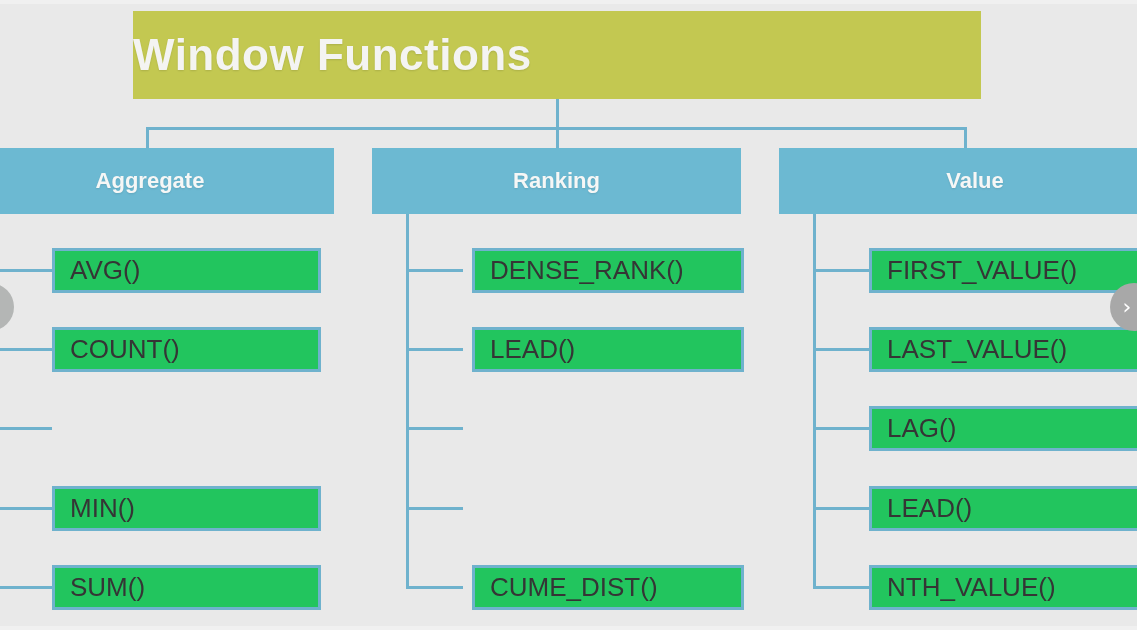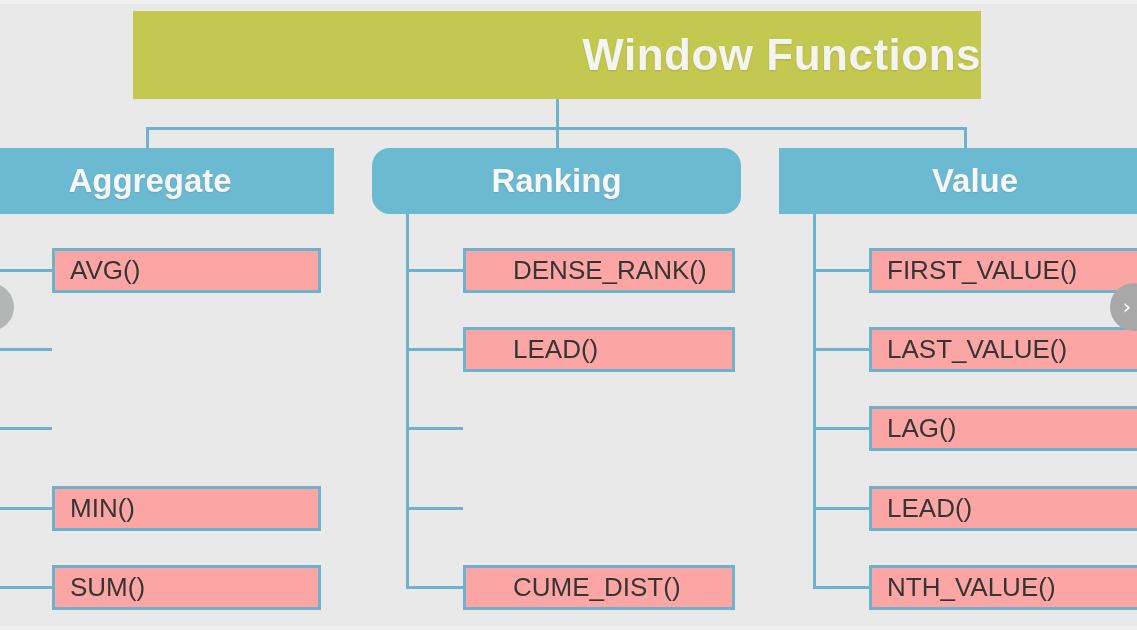--- a/index.html
+++ b/index.html
@@ -27,21 +27,21 @@
   
   .title-box {
     position: absolute;
     left: 133px;
     top: 11px;
     width: 848px;
     height: 88px;
     background: #c3c851;
     display: flex;
     align-items: center;
-    justify-content: flex-end;
+    justify-content: flex-start;
   }
   .title-text {
     color: #f4f4f2;
     font-size: 44px;
     font-weight: bold;
     letter-spacing: 0.5px;
     text-shadow: 0 1px 2px rgba(0,0,0,0.12);
   }
 
   
@@ -69,26 +69,26 @@
     position: absolute;
     top: 148px;
     height: 66px;
     background: #6cb9d2;
     display: flex;
     align-items: center;
     justify-content: center;
   }
   .cat-header .cat-label {
     color: #f6f7f6;
-    font-size: 33px;
+    font-size: 22px;
     font-weight: bold;
     text-shadow: 0 1px 2px rgba(0,0,0,0.10);
   }
   #col-aggregate .cat-header { left: -34px;  width: 368px; }
-  #col-ranking   .cat-header { left: 372px;  width: 369px; border-radius: 18px; }
+  #col-ranking   .cat-header { left: 372px;  width: 369px; }
   #col-value     .cat-header { left: 779px;  width: 392px; }
 
   
   .trunk {
     position: absolute;
     width: 3px;
     background: #6fb2cd;
   }
   #col-ranking   .trunk { left: 406px; top: 214px; height: 375px; }
   #col-value     .trunk { left: 813px; top: 214px; height: 375px; }
@@ -102,40 +102,40 @@
     position: absolute;
     left: 0;
     top: 21px;
     height: 3px;
     background: #6fb2cd;
   }
   .leaf-box {
     position: absolute;
     height: 45px;
     box-sizing: border-box;
-    background: #fca5a5;
+    background: #22c55e;
     border: 3px solid #6fb2cd;
     display: flex;
     align-items: center;
   }
   .leaf-label {
     padding-left: 15px;
     font-size: 26px;
     color: #353535;
     white-space: nowrap;
   }
 
   
   #col-aggregate .leaf-row { left: -3px; width: 324px; }
   #col-aggregate .leaf-stub { width: 55px; }
   #col-aggregate .leaf-box  { left: 55px; width: 269px; }
 
   #col-ranking .leaf-row { left: 406px; width: 329px; }
   #col-ranking .leaf-stub { width: 57px; }
-  #col-ranking .leaf-box  { left: 57px; width: 272px; padding-left: 32px; }
+  #col-ranking .leaf-box  { left: 66px; width: 272px; }
 
   #col-value .leaf-row { left: 813px; width: 360px; }
   #col-value .leaf-stub { width: 56px; }
   #col-value .leaf-box  { left: 56px; width: 304px; }
 
   .row-0 { top: 248px; }
   .row-1 { top: 327px; }
   .row-2 { top: 406px; }
   .row-3 { top: 486px; }
   .row-4 { top: 565px; }
@@ -195,20 +195,23 @@
     </div>
 
     <div class="leaf-row row-0">
       <div class="leaf-stub"></div>
       <div class="leaf-box">
         <span class="leaf-label">AVG()</span>
       </div>
     </div>
     <div class="leaf-row row-1">
       <div class="leaf-stub"></div>
+      <div class="leaf-box">
+        <span class="leaf-label">COUNT()</span>
+      </div>
     </div>
     <div class="leaf-row row-2">
       <div class="leaf-stub"></div>
     </div>
     <div class="leaf-row row-3">
       <div class="leaf-stub"></div>
       <div class="leaf-box">
         <span class="leaf-label">MIN()</span>
       </div>
     </div>

